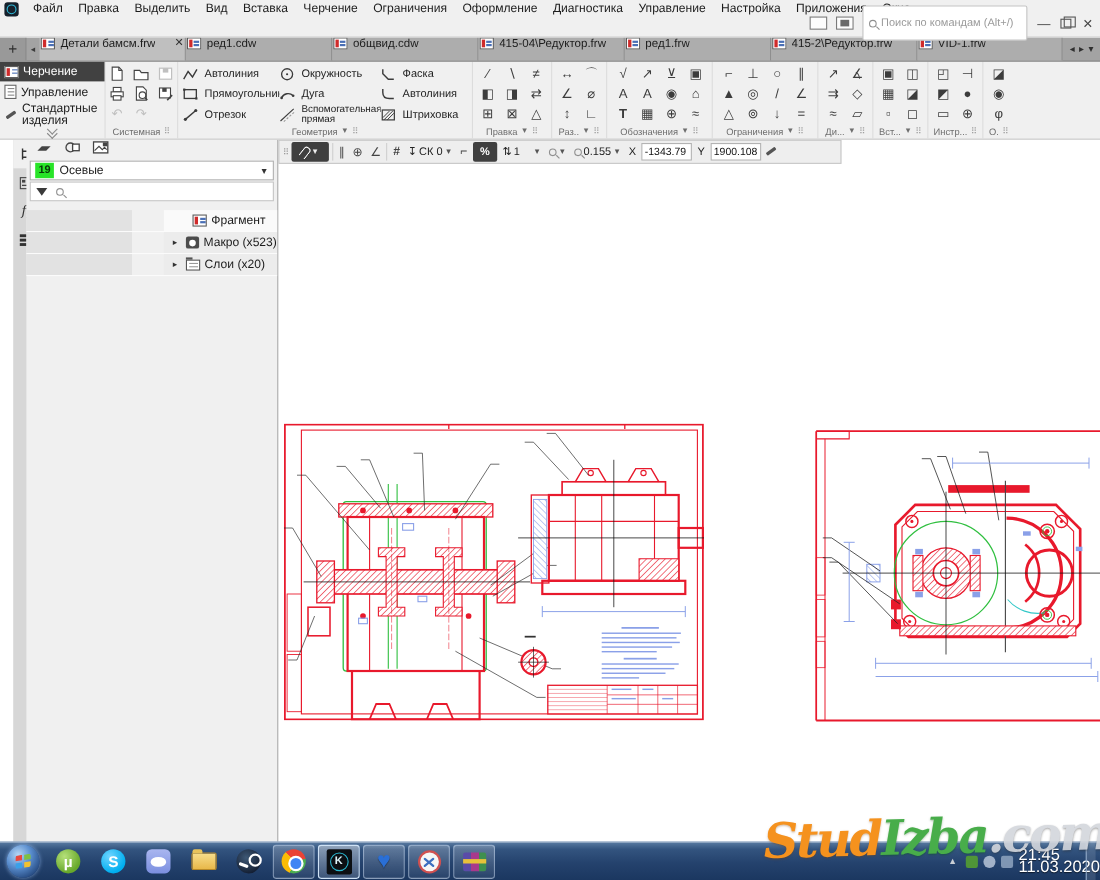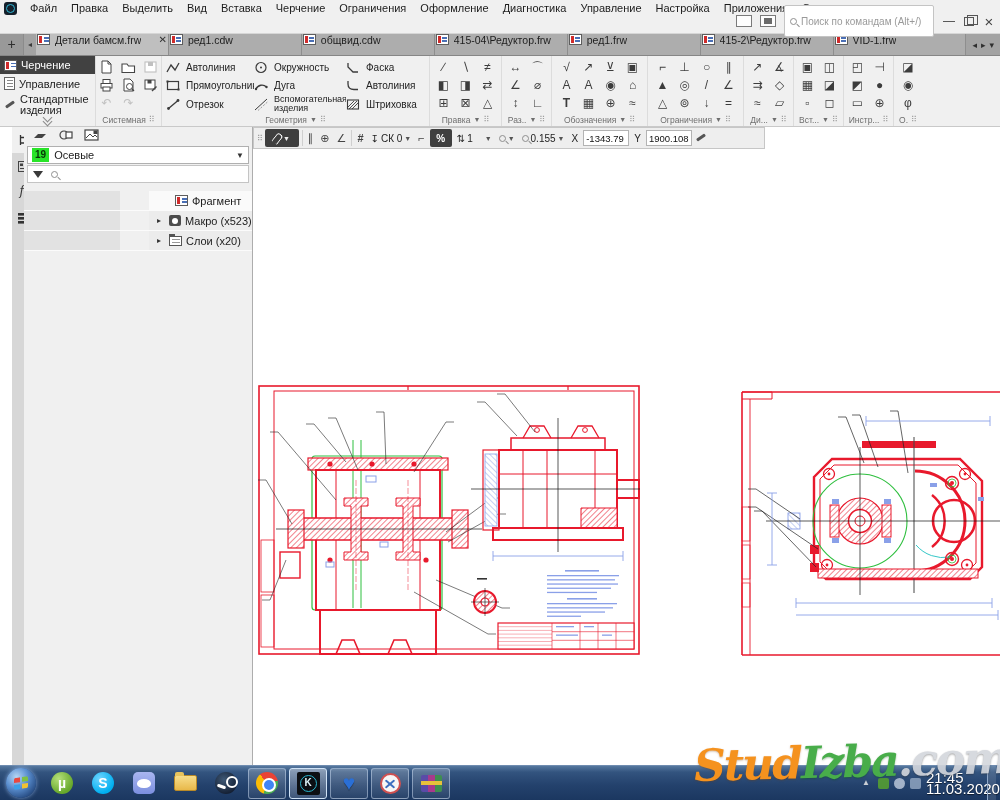--- a/index.html
+++ b/index.html
@@ -411,21 +411,21 @@
           </span>
         <span class="glabel">Отрезок</span>
       </div>
       <div class="gtool">
         <span class="gico">
             <svg width="15" height="13">
               <line x1="1" y1="12" x2="13" y2="1" stroke="#3b3b3b" stroke-width="1"></line>
               <line x1="4" y1="12.5" x2="14" y2="3.5" stroke="#9a9a9a" stroke-width="1" stroke-dasharray="2,1.5"></line>
             </svg>
           </span>
-        <span class="glabel" style="font-size:9px;">Вспомогательная изделия</span>
+        <span class="glabel" style="font-size:9px;">Вспомогательная прямая</span>
       </div>
       <div class="gtool">
         <span class="gico">
             <svg width="15" height="13">
               <rect x="1.5" y="2" width="11" height="9" fill="none" stroke="#3b3b3b" stroke-width="1.1"></rect>
               <path d="M2,9 l6,-6 M3,11 l8,-8 M6,11 l6,-6" stroke="#3b3b3b" stroke-width="0.9"></path>
             </svg>
           </span>
         <span class="glabel">Штриховка</span>
       </div>

